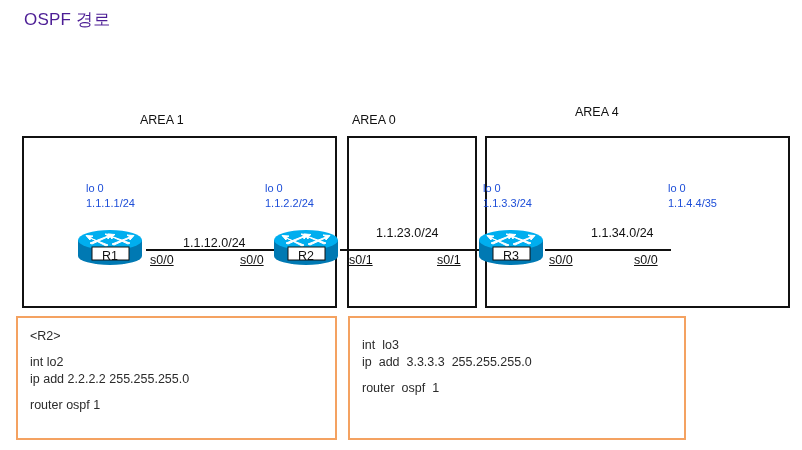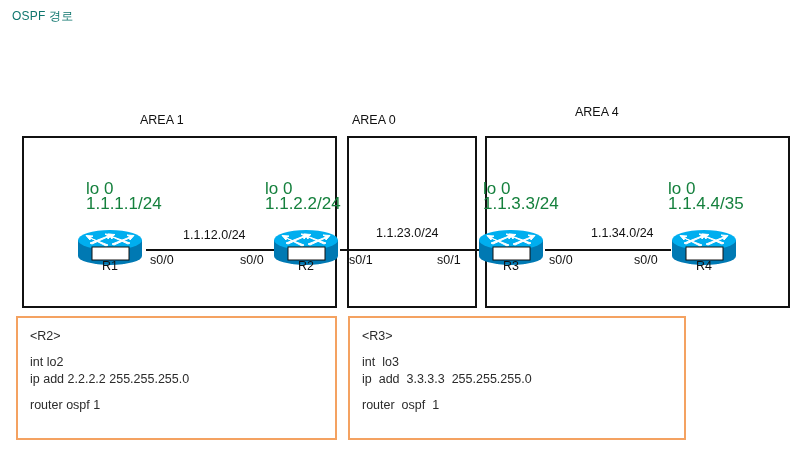--- a/index.html
+++ b/index.html
@@ -18,25 +18,25 @@
   #canvas {
     position: absolute;
     left: 0; top: 0;
     width: 802px;
     height: 450px;
   }
 
   
   #page-title {
     position: absolute;
-    left: 12px;
+    left: 24px;
     top: 8px;
-    font-size: 12px;
+    font-size: 17px;
     font-weight: 400;
-    color: #0f766e;
+    color: #4c1d95;
     letter-spacing: 0.2px;
     white-space: nowrap;
   }
 
   
   .area-label {
     position: absolute;
     font-size: 12.5px;
     color: #111;
     white-space: nowrap;
@@ -63,40 +63,41 @@
     position: absolute;
     font-size: 12.5px;
     color: #111;
     white-space: nowrap;
   }
   .if-label {
     position: absolute;
     font-size: 12.5px;
     color: #111;
     white-space: nowrap;
+    text-decoration: underline;
   }
   .lo-label {
     position: absolute;
-    font-size: 17px;
+    font-size: 11px;
     line-height: 15px;
-    color: #15803d;
+    color: #1d4ed8;
     white-space: nowrap;
   }
 
   
   .router {
     position: absolute;
     width: 72px;
     height: 40px;
   }
   .router svg { display: block; }
   .router-name {
     position: absolute;
     left: 0;
-    top: 31px;
+    top: 21px;
     width: 72px;
     text-align: center;
     font-size: 12.5px;
     color: #111;
     pointer-events: none;
     white-space: nowrap;
   }
 
   
   .config-box {
@@ -129,21 +130,21 @@
   <div class="area-box" style="left:22px;  top:136px; width:315px; height:172px;"></div>
   <div class="area-box" style="left:347px; top:136px; width:130px; height:172px;"></div>
   <div class="area-box" style="left:485px; top:136px; width:305px; height:172px;"></div>
 
   <div class="link-line" style="left:146px; top:249px; width:132px;"></div>
 
   <div class="link-line" style="left:340px; top:249px; width:144px;"></div>
 
   <div class="link-line" style="left:545px; top:249px; width:126px;"></div>
 
-  <div class="net-label" style="left:183px; top:228px;text-align:right;">1.1.12.0/24</div>
+  <div class="net-label" style="left:183px; top:236px;text-align:right;">1.1.12.0/24</div>
   <div class="net-label" style="left:376px; top:226px;">1.1.23.0/24</div>
   <div class="net-label" style="left:565px; top:226px;margin-left:26px;">1.1.34.0/24</div>
 
   <div class="if-label" style="left:150px; top:253px;">s0/0</div>
   <div class="if-label" style="left:240px; top:253px;">s0/0</div>
 
   <div class="if-label" style="left:349px; top:253px;">s0/1</div>
   <div class="if-label" style="left:437px; top:253px;">s0/1</div>
 
   <div class="if-label" style="left:549px; top:253px;">s0/0</div>
@@ -215,48 +216,31 @@
           <path d="M38,16 L56,9 L53,7 L60,7.5 L56,12 L55.5,10 L40,17 Z"></path>
           <path d="M56,15 L38,8.5 L41,6.5 L34,6 L38,11 L38.5,9 L54,16 Z"></path>
           <path d="M34,17 L16,10 L19,8 L12,7.5 L16,12 L16.5,10 L32,18 Z"></path>
         </g>
         <rect x="18" y="19" width="37" height="13" fill="#ffffff" stroke="#111111" stroke-width="1"></rect>
       </g>
     </svg>
     <div class="router-name">R3</div>
   </div>
 
-  <div class="router" style="left:668px; top:228px;">
-    <svg width="72" height="40" viewBox="0 0 72 40" xmlns="http://www.w3.org/2000/svg">
-      <g clip-path="url(#cp1)">
-        <path d="M4,12 L4,28 A32,9 0 0 0 68,28 L68,12 Z" fill="#0079B3"></path>
-        <ellipse cx="36" cy="12" rx="32" ry="10" fill="#00AEEF"></ellipse>
-        <g fill="#ffffff" stroke="#ffffff" stroke-width="1">
-          <path d="M16,15 L34,8 L31,6 L38,6.5 L34,11 L33.5,9 L18,16 Z"></path>
-          <path d="M38,16 L56,9 L53,7 L60,7.5 L56,12 L55.5,10 L40,17 Z"></path>
-          <path d="M56,15 L38,8.5 L41,6.5 L34,6 L38,11 L38.5,9 L54,16 Z"></path>
-          <path d="M34,17 L16,10 L19,8 L12,7.5 L16,12 L16.5,10 L32,18 Z"></path>
-        </g>
-        <rect x="18" y="19" width="37" height="13" fill="#ffffff" stroke="#111111" stroke-width="1"></rect>
-      </g>
-    </svg>
-    <div class="router-name">R4</div>
-  </div>
 
   <div class="config-box" style="left:16px; top:316px; width:321px; height:124px;">
     <div class="cfg-line">&lt;R2&gt;</div>
     <div class="cfg-gap"></div>
     <div class="cfg-line">int lo2</div>
     <div class="cfg-line">ip add 2.2.2.2 255.255.255.0</div>
     <div class="cfg-gap"></div>
     <div class="cfg-line">router ospf 1</div>
   </div>
 
   <div class="config-box" style="left:348px; top:316px; width:338px; height:124px;">
-    <div class="cfg-line">&lt;R3&gt;</div>
     <div class="cfg-gap"></div>
     <div class="cfg-line">int  lo3</div>
     <div class="cfg-line">ip  add  3.3.3.3  255.255.255.0</div>
     <div class="cfg-gap"></div>
     <div class="cfg-line">router  ospf  1</div>
   </div>
 
 </div>
 
 </body></html>

